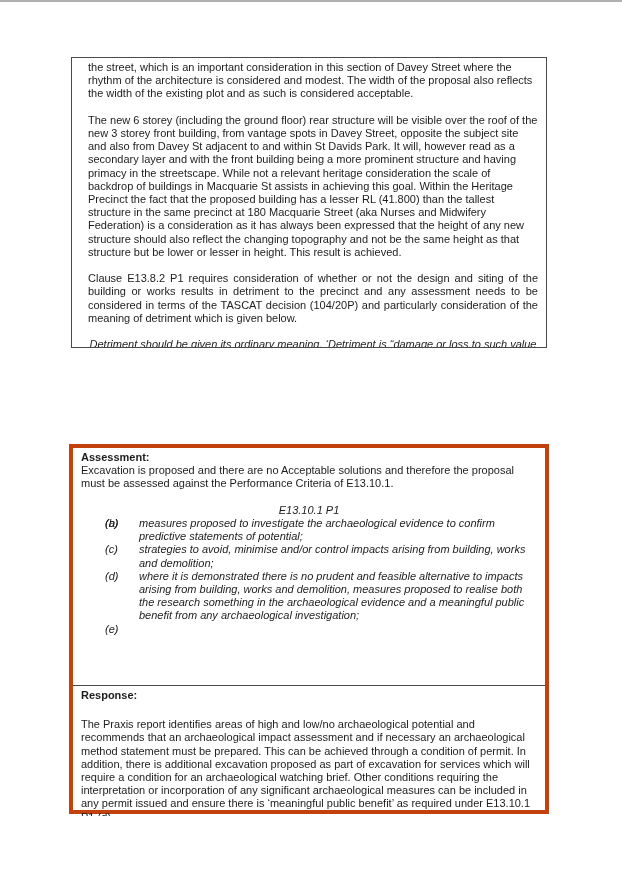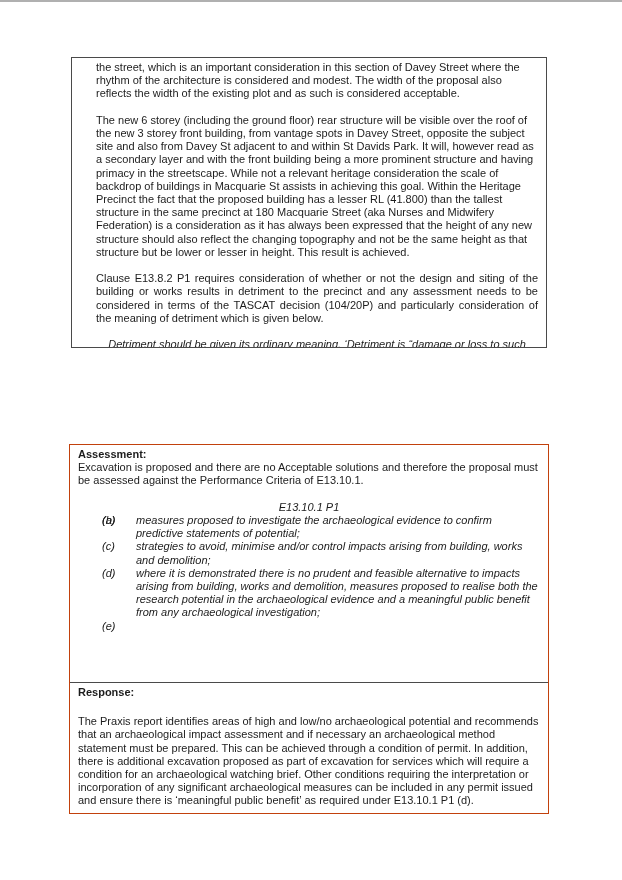--- a/index.html
+++ b/index.html
@@ -31,30 +31,30 @@
     box-sizing: border-box;
     border: 1px solid #4a4a4a;
     background: #ffffff;
     overflow: hidden;
   }
   .box-continuation {
     left: 71px;
     top: 57px;
     width: 476px;
     height: 291px;
-    padding: 3px 8px 4px 24px;
+    padding: 3px 8px 4px 16px;
   }
   .table-wrap {
     position: absolute;
     left: 69px;
     top: 444px;
     width: 480px;
     height: 370px;
     box-sizing: border-box;
-    border: 1px solid #c2410c;
+    border: 4px solid #c2410c;
     background: #ffffff;
   }
   .cell {
     box-sizing: border-box;
     padding: 3px 8px 4px 8px;
     overflow: hidden;
   }
   .cell-assessment {
     height: 238px;
     border-bottom: 1px solid #4a4a4a;
@@ -110,21 +110,21 @@
       <div class="li">
         <span class="marker">(b)</span>
         <span>measures proposed to investigate the archaeological evidence to confirm predictive statements of potential;</span>
       </div>
       <div class="li">
         <span class="marker">(c)</span>
         <span>strategies to avoid, minimise and/or control impacts arising from building, works and demolition;</span>
       </div>
       <div class="li">
         <span class="marker">(d)</span>
-        <span>where it is demonstrated there is no prudent and feasible alternative to impacts arising from building, works and demolition, measures proposed to realise both the research potential in the archaeological evidence and a meaningful public benefit from any archaeological investigation;</span>
+        <span>where it is demonstrated there is no prudent and feasible alternative to impacts arising from building, works and demolition, measures proposed to realise both the research something in the archaeological evidence and a meaningful public benefit from any archaeological investigation;</span>
       </div>
       <div class="li">
         <span class="marker">(e)</span>
       </div>
     </div>
 
     <div class="cell cell-response">
       <p class="bold tight">Response:</p>
       <p class="last">The Praxis report identifies areas of high and low/no archaeological potential and recommends that an archaeological impact assessment and if necessary an archaeological method statement must be prepared. This can be achieved through a condition of permit. In addition, there is additional excavation proposed as part of excavation for services which will require a condition for an archaeological watching brief. Other conditions requiring the interpretation or incorporation of any significant archaeological measures can be included in any permit issued and ensure there is ‘meaningful public benefit’ as required under E13.10.1 P1 (d).</p>
     </div>

